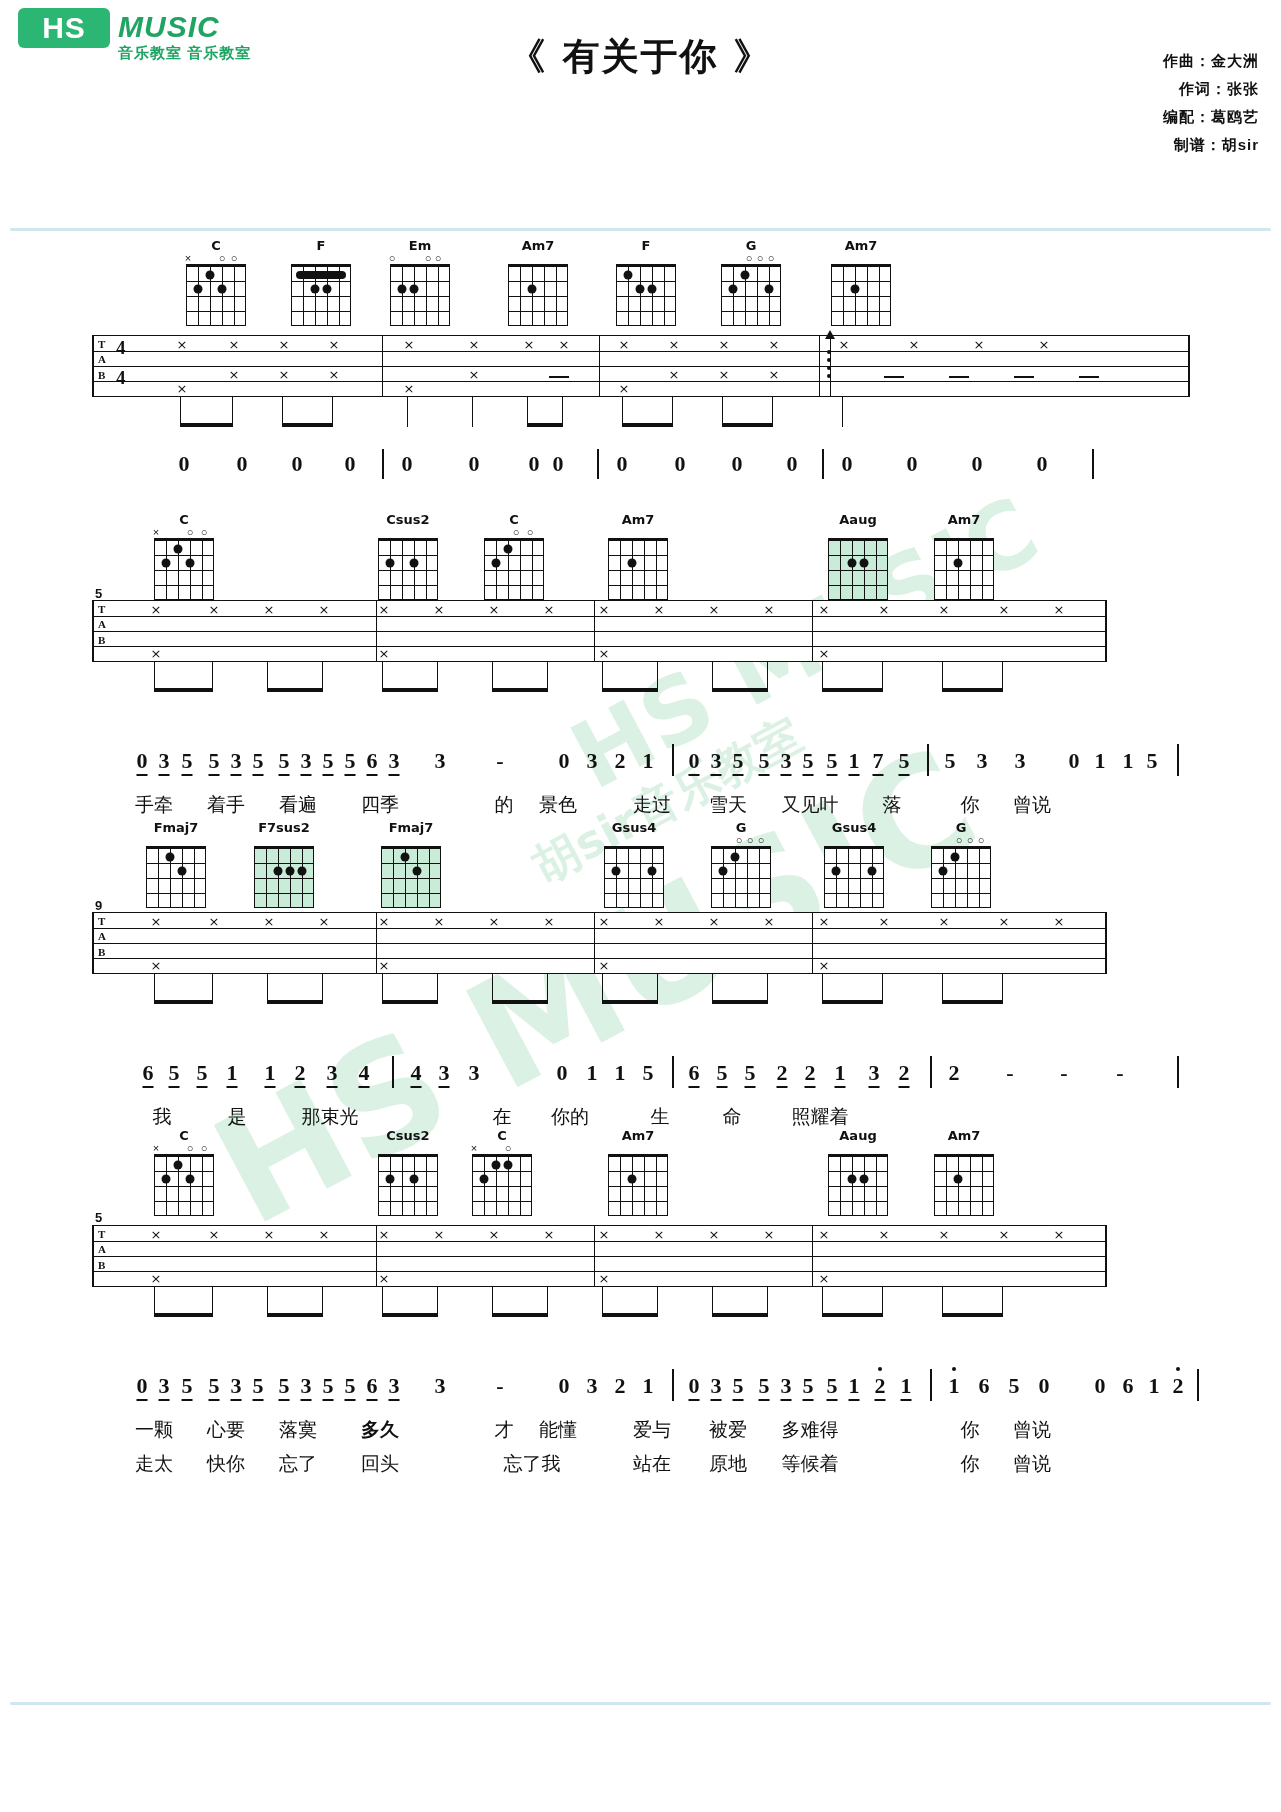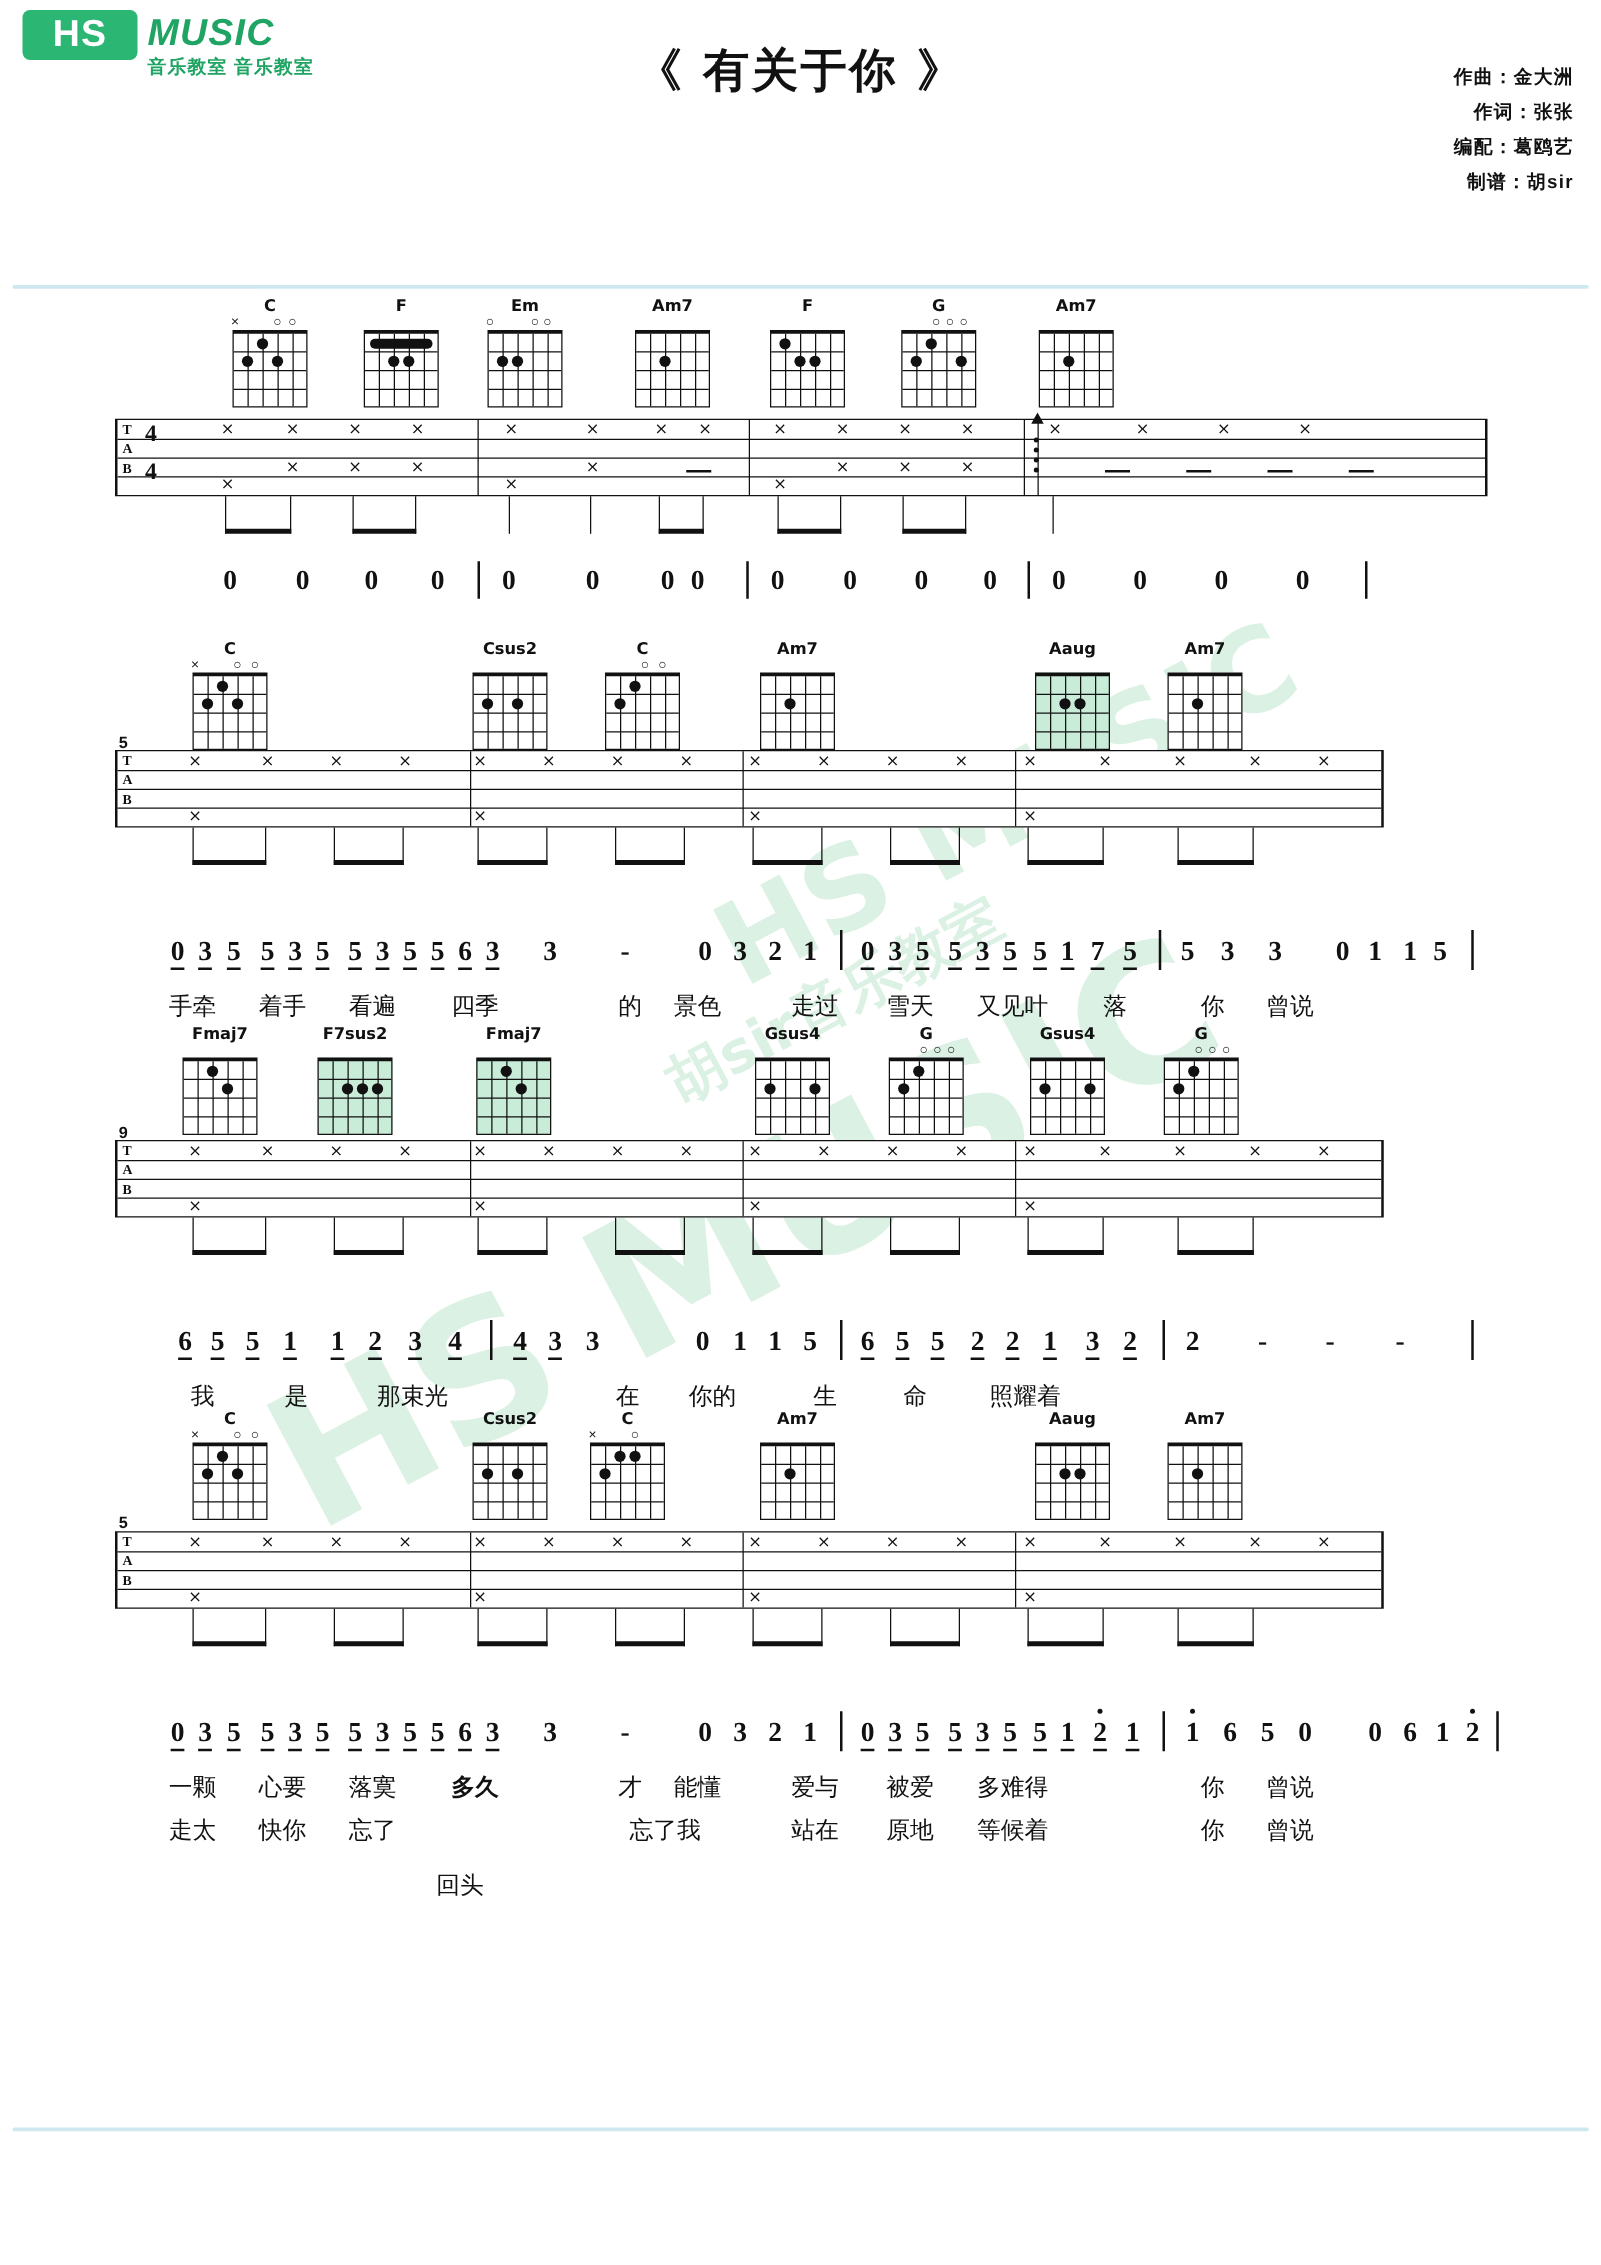--- a/index.html
+++ b/index.html
@@ -1078,21 +1078,21 @@
       <span class="lyric" style="left:560px;">爱与</span>
       <span class="lyric" style="left:636px;">被爱</span>
       <span class="lyric" style="left:718px;">多难得</span>
       <span class="lyric" style="left:878px;">你</span>
       <span class="lyric" style="left:940px;">曾说</span>
     </div>
     <div style="position:absolute;top:226px;left:0;width:1015px;">
       <span class="lyric" style="left:62px;">走太</span>
       <span class="lyric" style="left:134px;">快你</span>
       <span class="lyric" style="left:206px;">忘了</span>
-      <span class="lyric" style="left:276px;margin-top:44px;">回头</span>
+      <span class="lyric" style="left:288px;">回头</span>
       <span class="lyric" style="left:440px;">忘了我</span>
       <span class="lyric" style="left:560px;">站在</span>
       <span class="lyric" style="left:636px;">原地</span>
       <span class="lyric" style="left:718px;">等候着</span>
       <span class="lyric" style="left:878px;">你</span>
       <span class="lyric" style="left:940px;">曾说</span>
     </div>
   </div>
 
 

